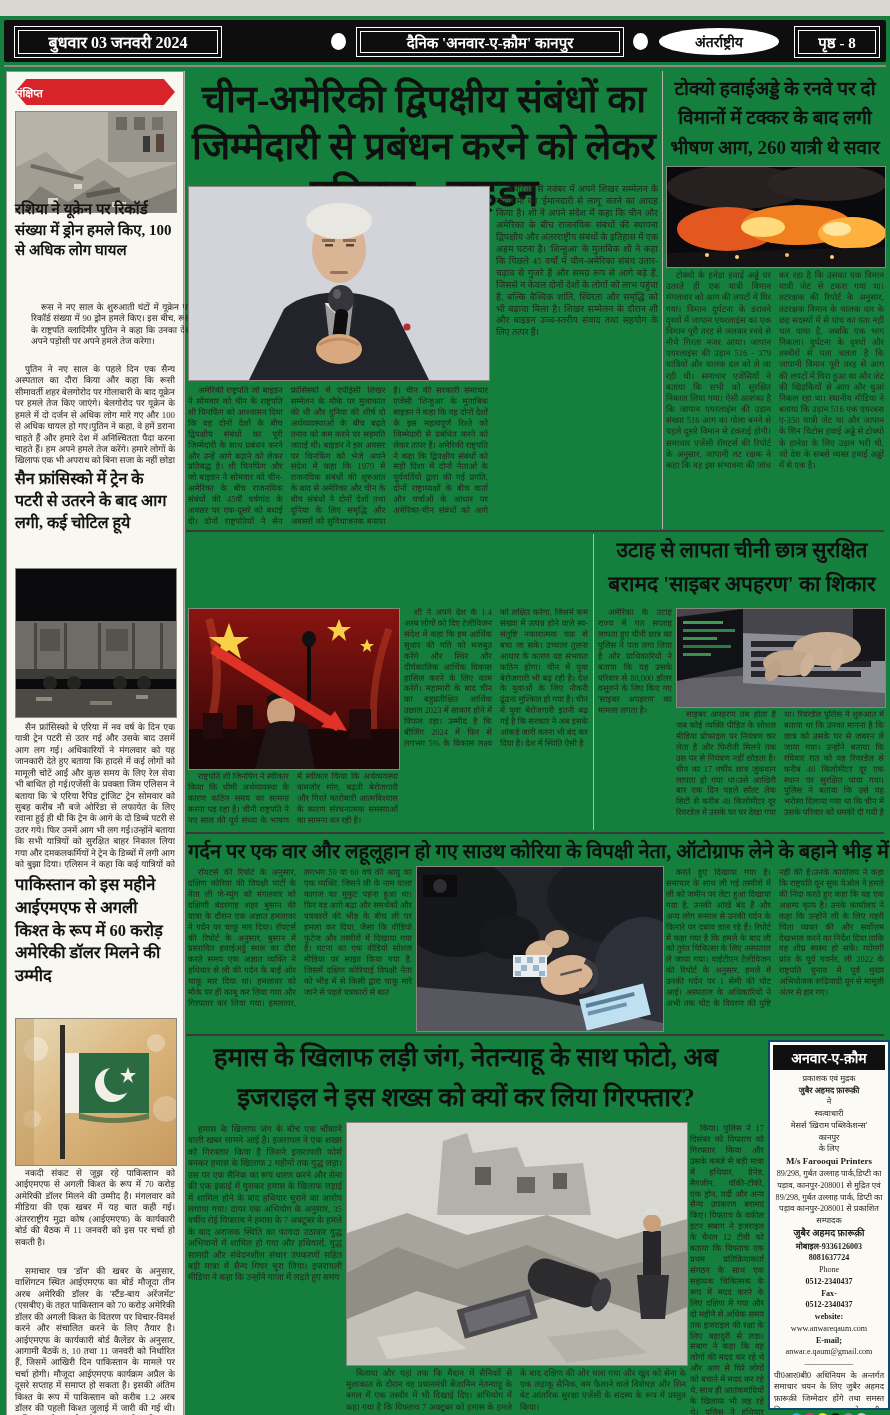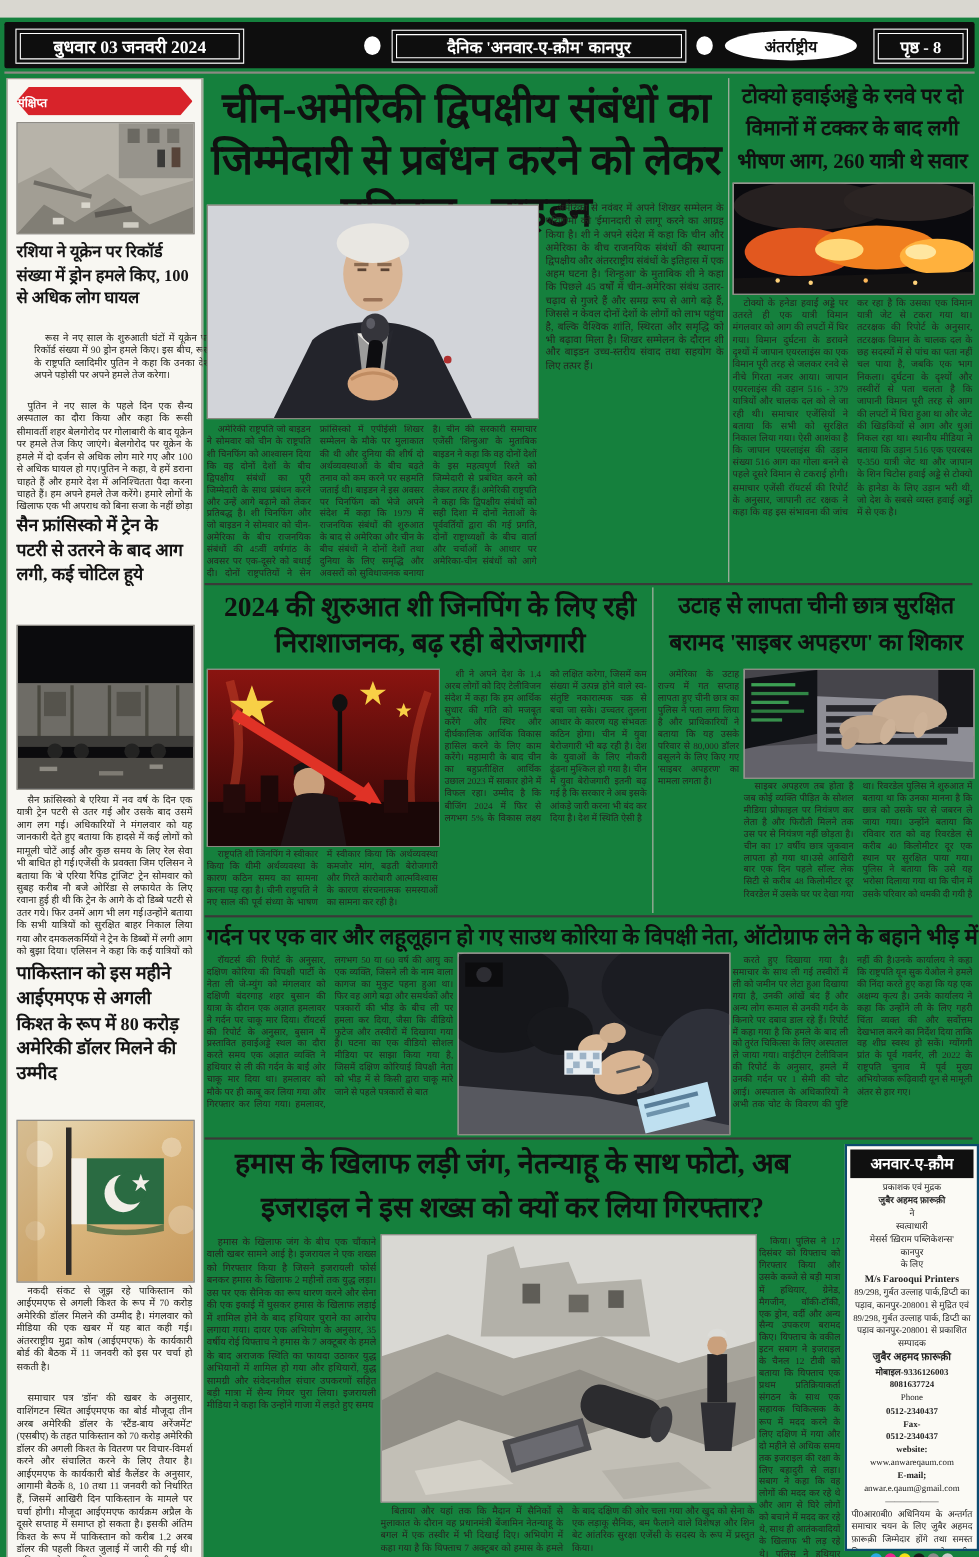--- a/index.html
+++ b/index.html
@@ -76,21 +76,21 @@
           <rect x="140" y="22" width="8" height="18" fill="#574439"></rect>
         <polygon points="0,100 0,55 30,40 55,62 82,46 112,66 160,52 160,100" fill="#a29e94"></polygon>
         <polygon points="0,100 24,74 52,90 88,68 120,92 160,76 160,100" fill="#817e75"></polygon>
         <rect x="14" y="58" width="54" height="4" fill="#6e6b64" transform="rotate(14 40 60)"></rect>
         <rect x="70" y="78" width="34" height="5" fill="#5d5a54" transform="rotate(-10 87 80)"></rect>
         <rect x="32" y="86" width="10" height="6" fill="#d6d3ca"></rect>
           <rect x="96" y="90" width="14" height="5" fill="#cfccc2"></rect>
           <rect x="58" y="72" width="8" height="5" fill="#d9d6cc"></rect>
       </svg>
     </div>
-    <div class="abs subhead" style="left:8px;top:148px;width:160px;height:84px;">रशिया ने यूक्रेन पर रिकॉर्ड संख्या में ड्रोन हमले किए, 100 से अधिक लोग घायल</div>
+    <div class="abs subhead" style="left:8px;top:127px;width:160px;height:84px;">रशिया ने यूक्रेन पर रिकॉर्ड संख्या में ड्रोन हमले किए, 100 से अधिक लोग घायल</div>
     <div class="abs bodytxt" style="left:24px;top:230px;width:160px;height:60px;">रूस ने नए साल के शुरुआती घंटों में यूक्रेन पर रिकॉर्ड संख्या में 90 ड्रोन हमले किए। इस बीच, रूस के राष्ट्रपति व्लादिमीर पुतिन ने कहा कि उनका देश अपने पड़ोसी पर अपने हमले तेज करेगा।</div>
     <div class="abs bodytxt" style="left:8px;top:292px;width:160px;height:100px;">पुतिन ने नए साल के पहले दिन एक सैन्य अस्पताल का दौरा किया और कहा कि रूसी सीमावर्ती शहर बेलगोरोद पर गोलाबारी के बाद यूक्रेन पर हमले तेज किए जाएंगे। बेलगोरोद पर यूक्रेन के हमले में दो दर्जन से अधिक लोग मारे गए और 100 से अधिक घायल हो गए।पुतिन ने कहा, वे हमें डराना चाहते हैं और हमारे देश में अनिश्चितता पैदा करना चाहते हैं। हम अपने हमले तेज करेंगे। हमारे लोगों के खिलाफ एक भी अपराध को बिना सजा के नहीं छोड़ा जाएगा।</div>
 
     <div class="abs subhead" style="left:8px;top:396px;width:160px;height:96px;font-size:16px;">सैन फ्रांसिस्को में ट्रेन के पटरी से उतरने के बाद आग लगी, कई चोटिल हूये</div>
     <div class="abs photo" style="left:8px;top:496px;width:160px;height:148px;">
       <svg viewBox="0 0 160 148" preserveAspectRatio="none">
         <rect width="160" height="148" fill="#0b0b0d"></rect>
         <rect y="52" width="160" height="54" fill="#6e6c66"></rect>
         <rect x="18" y="54" width="3" height="50" fill="#49483f"></rect>
           <rect x="48" y="54" width="3" height="50" fill="#49483f"></rect>
@@ -105,21 +105,21 @@
         <circle cx="104" cy="114" r="7" fill="#232322"></circle>
           <circle cx="128" cy="114" r="7" fill="#232322"></circle>
         <rect y="120" width="160" height="28" fill="#4c4a45"></rect>
         <rect x="20" y="128" width="16" height="4" fill="#8d8a82"></rect>
           <rect x="74" y="132" width="22" height="4" fill="#7e7b73"></rect>
           <rect x="120" y="126" width="12" height="4" fill="#8d8a82"></rect>
       </svg>
     </div>
     <div class="abs bodytxt" style="left:8px;top:650px;width:160px;height:148px;">सैन फ्रांसिस्को बे एरिया में नव वर्ष के दिन एक यात्री ट्रेन पटरी से उतर गई और उसके बाद उसमें आग लग गई। अधिकारियों ने मंगलवार को यह जानकारी देते हुए बताया कि हादसे में कई लोगों को मामूली चोटें आईं और कुछ समय के लिए रेल सेवा भी बाधित हो गई।एजेंसी के प्रवक्ता जिम एलिसन ने बताया कि 'बे एरिया रैपिड ट्रांजिट' ट्रेन सोमवार को सुबह करीब नौ बजे ओरिंडा से लफायेत के लिए रवाना हुई ही थी कि ट्रेन के आगे के दो डिब्बे पटरी से उतर गये। फिर उनमें आग भी लग गई।उन्होंने बताया कि सभी यात्रियों को सुरक्षित बाहर निकाल लिया गया और दमकलकर्मियों ने ट्रेन के डिब्बों में लगी आग को बुझा दिया। एलिसन ने कहा कि कई यात्रियों को मामूली चोटें आई हैं और उन्हें अस्पताल में भर्ती कराया गया है। घायल लोगों की संख्या की जानकारी नहीं दी गई है।</div>
 
-    <div class="abs subhead" style="left:8px;top:802px;width:160px;height:140px;font-size:16.5px;">पाकिस्तान को इस महीने आईएमएफ से अगली किश्त के रूप में 80 करोड़ अमेरिकी डॉलर मिलने की उम्मीद</div>
+    <div class="abs subhead" style="left:8px;top:802px;width:160px;height:140px;font-size:16.5px;">पाकिस्तान को इस महीने आईएमएफ से अगली किश्त के रूप में 60 करोड़ अमेरिकी डॉलर मिलने की उम्मीद</div>
     <div class="abs photo" style="left:8px;top:946px;width:160px;height:146px;">
       <svg viewBox="0 0 160 146" preserveAspectRatio="none">
         <defs>
             <linearGradient id="pkbg" x1="0" y1="0" x2="1" y2="1">
           <stop offset="0" stop-color="#e9dcbb"></stop>
               <stop offset="0.5" stop-color="#d9b57c"></stop>
               <stop offset="1" stop-color="#c79a5e"></stop>
         </linearGradient>
           </defs>
         <rect width="160" height="146" fill="url(#pkbg)"></rect>
@@ -186,21 +186,20 @@
       <circle cx="40" cy="88" r="2" fill="#ffd27a"></circle>
         <circle cx="70" cy="90" r="2" fill="#ffd27a"></circle>
         <circle cx="120" cy="88" r="2" fill="#ffb95a"></circle>
         <circle cx="165" cy="90" r="2" fill="#ffd27a"></circle>
     </svg>
   </div>
   <div class="abs bodytxt cols2" style="left:666px;top:254px;width:218px;height:258px;font-size:8.6px;">टोक्यो के हनेडा हवाई अड्डे पर उतरते ही एक यात्री विमान मंगलवार को आग की लपटों में घिर गया। विमान दुर्घटना के डरावने दृश्यों में जापान एयरलाइंस का एक विमान पूरी तरह से जलकर रनवे से नीचे गिरता नजर आया। जापान एयरलाइंस की उड़ान 516 - 379 यात्रियों और चालक दल को ले जा रही थी। समाचार एजेंसियों ने बताया कि सभी को सुरक्षित निकाल लिया गया। ऐसी आशंका है कि जापान एयरलाइंस की उड़ान संख्या 516 आग का गोला बनने से पहले दूसरे विमान से टकराई होगी।समाचार एजेंसी रॉयटर्स की रिपोर्ट के अनुसार, जापानी तट रक्षक ने कहा कि वह इस संभावना की जांच कर रहा है कि उसका एक विमान यात्री जेट से टकरा गया था। तटरक्षक की रिपोर्ट के अनुसार, तटरक्षक विमान के चालक दल के छह सदस्यों में से पांच का पता नहीं चल पाया है, जबकि एक भाग निकला। दुर्घटना के दृश्यों और तस्वीरों से पता चलता है कि जापानी विमान पूरी तरह से आग की लपटों में घिरा हुआ था और जेट की खिड़कियों से आग और धुआं निकल रहा था। स्थानीय मीडिया ने बताया कि उड़ान 516 एक एयरबस ए-350 यात्री जेट था और जापान के शिन चिटोस हवाई अड्डे से टोक्यो के हानेडा के लिए उड़ान भरी थी, जो देश के सबसे व्यस्त हवाई अड्डों में से एक है।</div>
 
   <div class="abs hline" style="left:186px;top:514px;width:698px;height:2px;"></div>
 
-  <div class="abs headline" style="left:190px;top:521px;width:402px;height:66px;font-size:25px;line-height:1.3;">2024 की शुरुआत शी जिनपिंग के लिए रही निराशाजनक, बढ़ रही बेरोजगारी</div>
   <div class="abs photo" style="left:188px;top:592px;width:210px;height:160px;">
     <svg viewBox="0 0 210 160" preserveAspectRatio="none">
       <defs>
           <linearGradient id="xibg" x1="0" y1="0" x2="0" y2="1">
         <stop offset="0" stop-color="#8a1410"></stop>
             <stop offset="1" stop-color="#2c0606"></stop>
       </linearGradient>
         </defs>
       <rect width="210" height="160" fill="url(#xibg)"></rect>
       <path d="M10,150 Q40,80 20,10" stroke="#c8442a" stroke-width="8" fill="none" opacity="0.5"></path>

